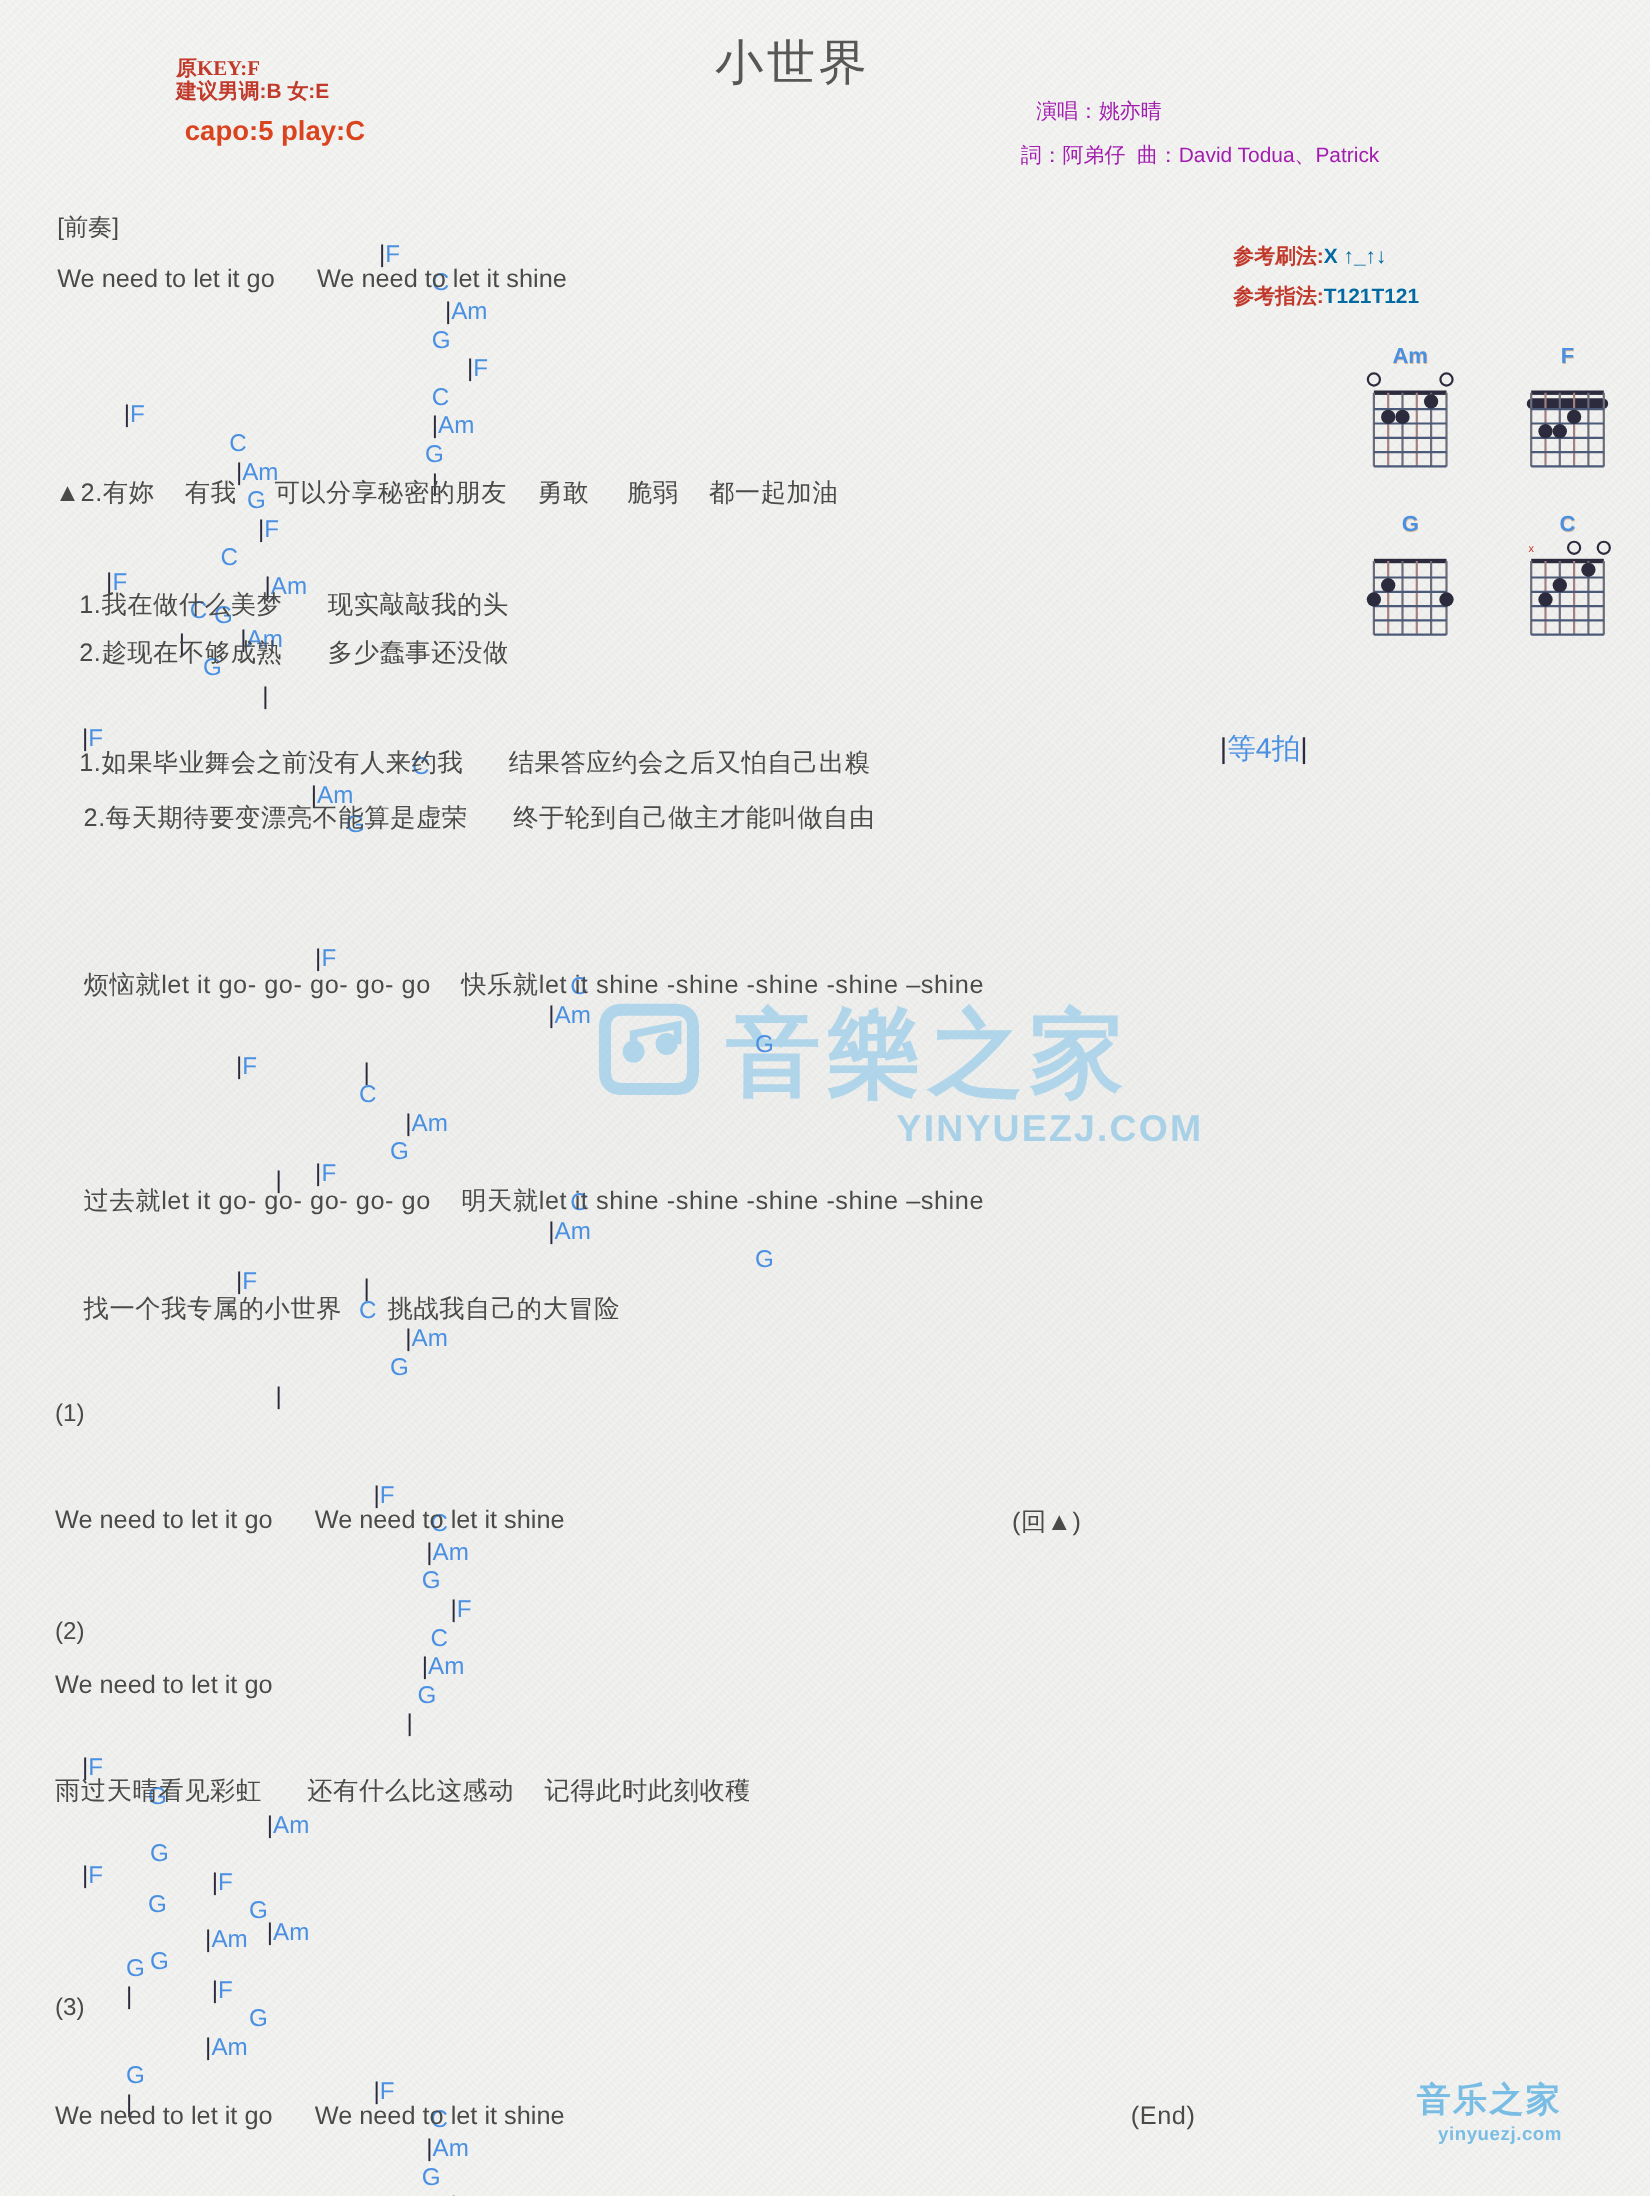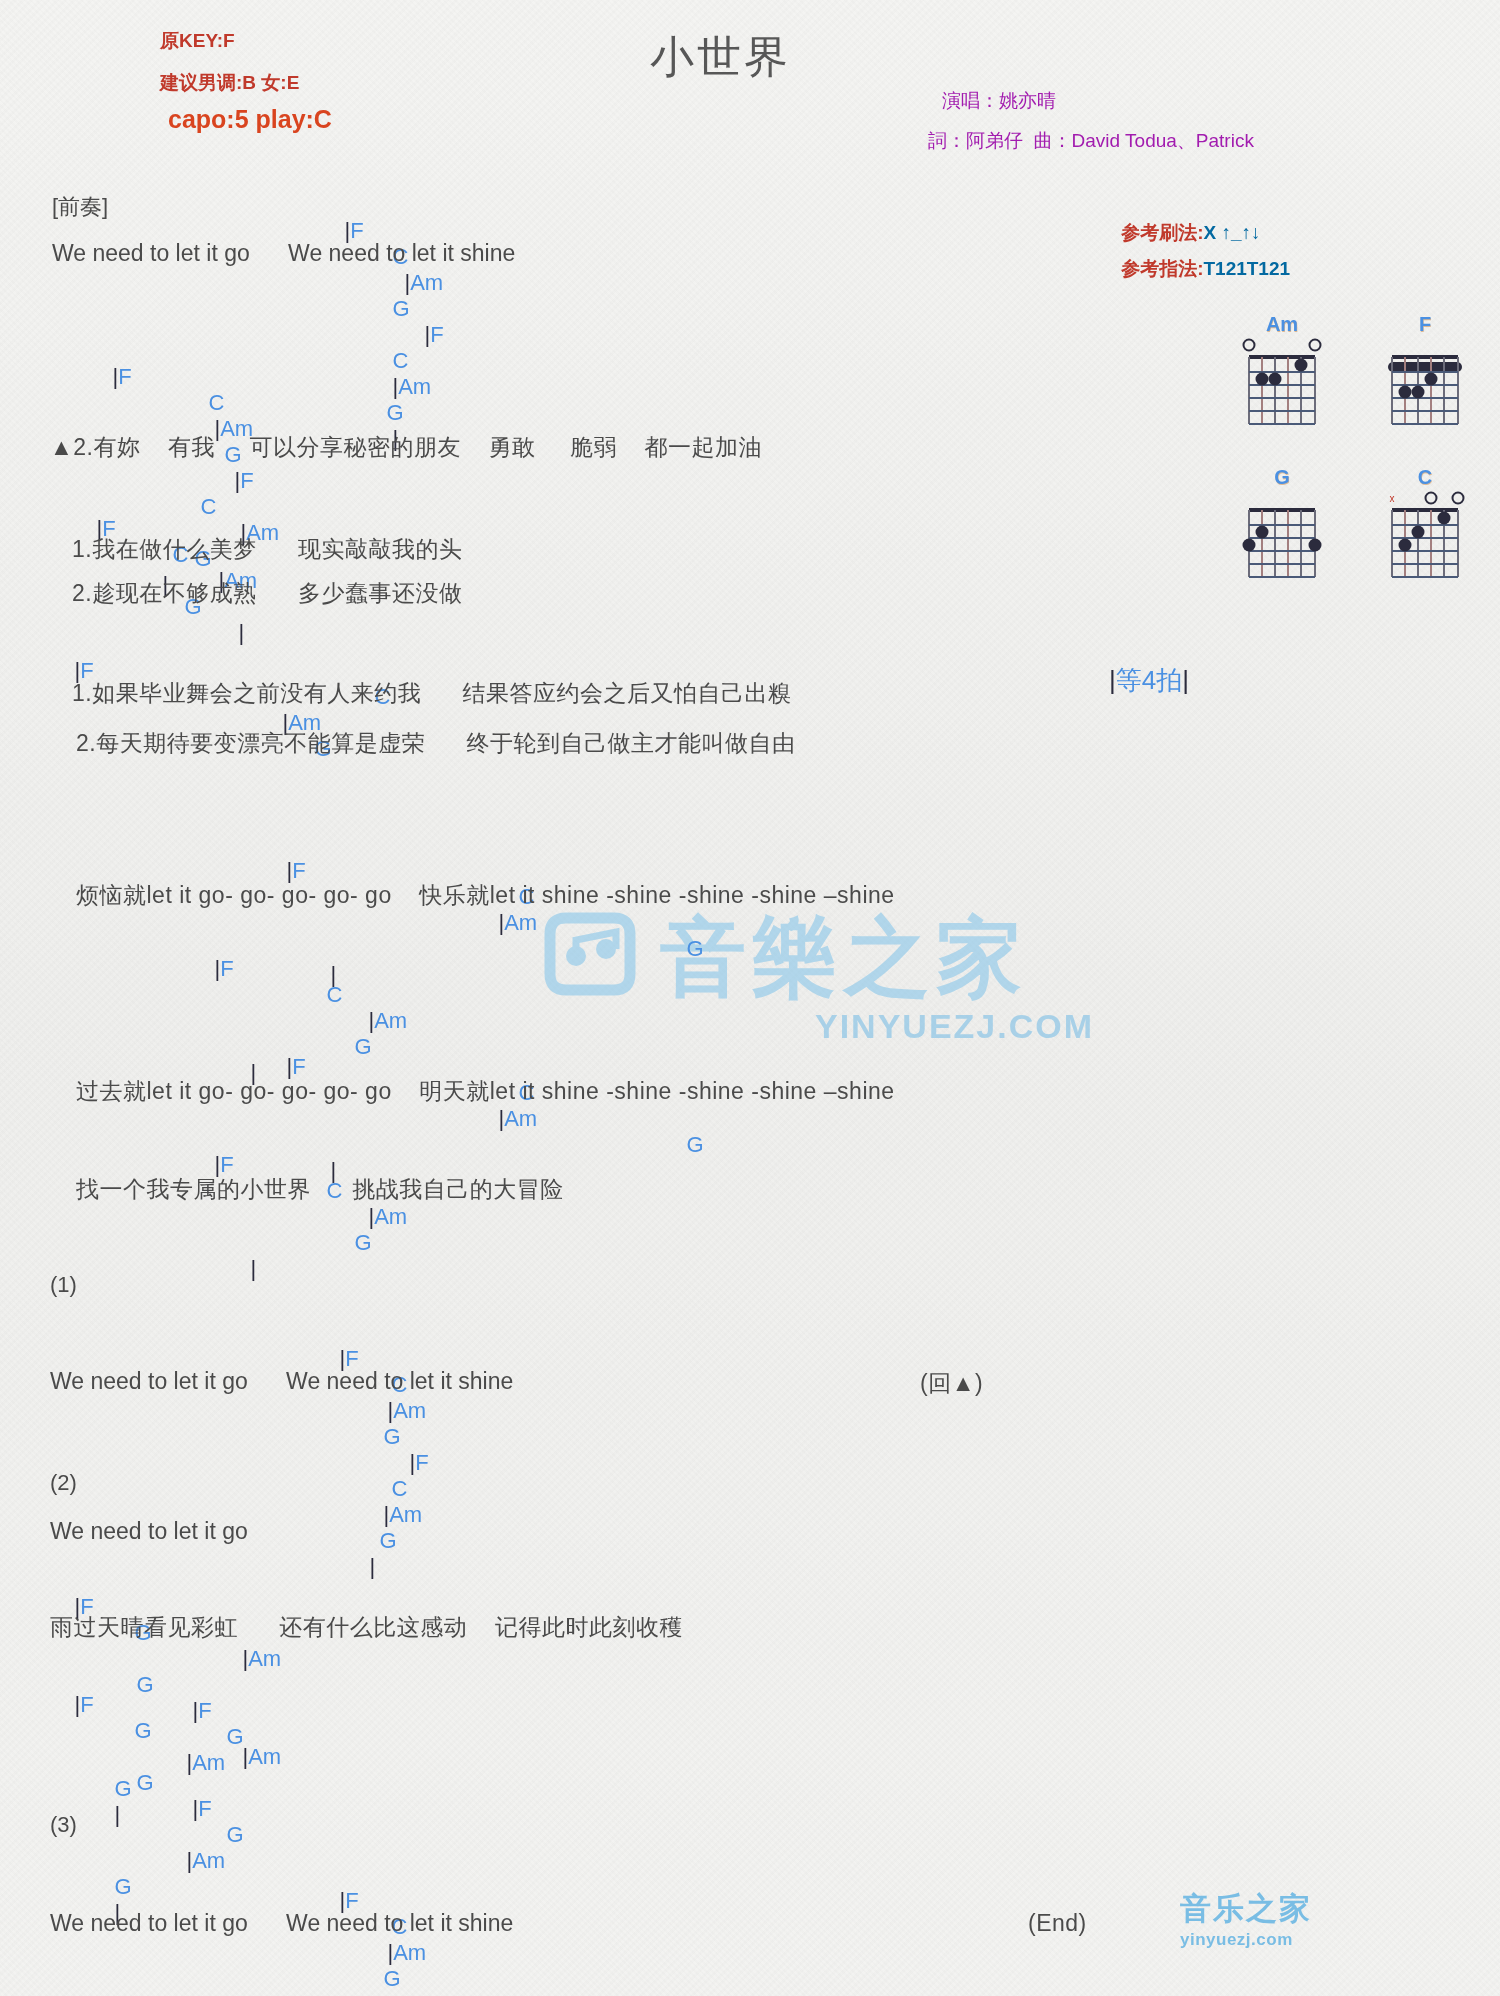--- a/index.html
+++ b/index.html
@@ -113,21 +113,21 @@
     font-size: 34px;
     font-weight: bold;
     color: #7fc0e6;
     letter-spacing: 2px;
     font-family: "Liberation Sans", sans-serif;
   }
   .wm-corner {
     position: absolute;
     z-index: 3;
     pointer-events: none;
-    text-align: left;
+    text-align: right;
   }
   .wm-corner .c1 {
     font-size: 31px; font-weight: bold; color: #79bde4; letter-spacing: 2px;
     font-family: "DejaVu Sans", sans-serif;
   }
   .wm-corner .c2 {
     font-size: 17px; font-weight: bold; color: #79bde4; letter-spacing: 0.5px;
   }
 </style>
 </head>
@@ -145,21 +145,21 @@
     </svg>
     <div style="margin-left:10px;">
       <div class="wm-text">音樂之家</div>
     </div>
   </div>
   <div class="wm-sub" style="margin-left:285px; margin-top:-10px;">YINYUEZJ.COM</div>
 </div>
 
 <div class="sheet">
 
-  <div class="abs key-line" style="left:160px; top:28px;">原KEY:F</div>
+  <div class="abs key-line" style="left:160px; top:49px;font-family:Liberation Serif, serif;">原KEY:F</div>
   <div class="abs key-line" style="left:160px; top:70px;">建议男调:B 女:E</div>
   <div class="abs capo-line" style="left:168px; top:105px;">capo:5 play:C</div>
 
   <div class="abs song-title" style="left:650px; top:28px;">小世界</div>
 
   <div class="abs credit" style="left:942px; top:88px;">演唱：姚亦晴</div>
   <div class="abs credit" style="left:928px; top:128px;">詞：阿弟仔  曲：David Todua、Patrick</div>
 
   <div class="abs ref-line" style="left:1100px; top:198px;">
     <span>参考刷法:</span><span class="val">X ↑_↑↓</span>

